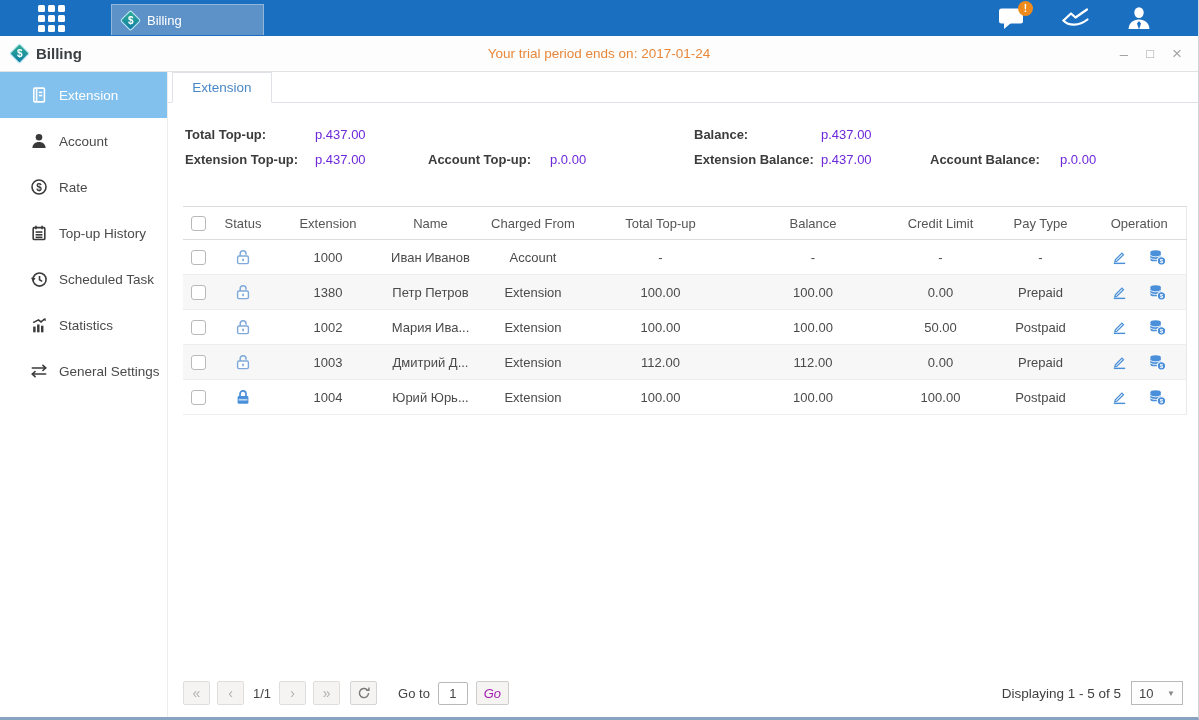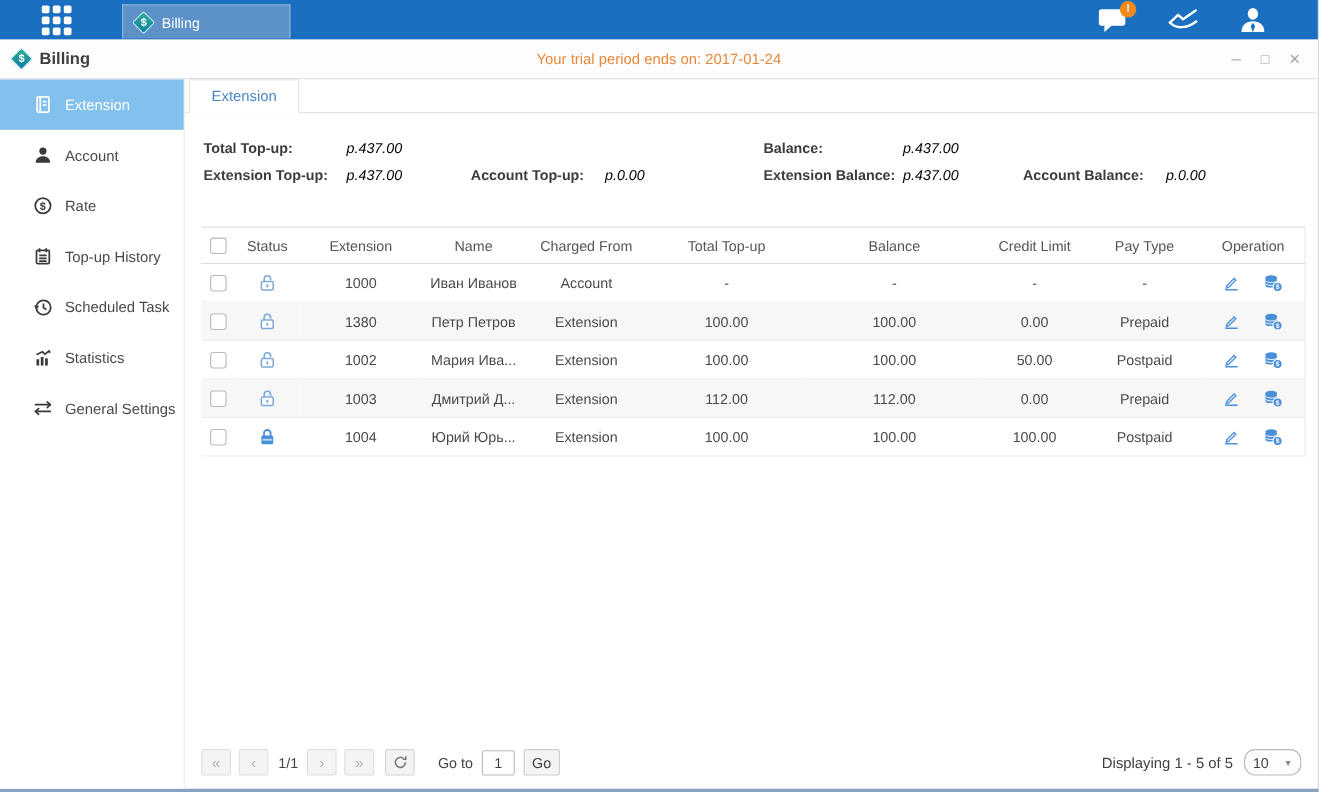--- a/index.html
+++ b/index.html
@@ -49,21 +49,21 @@
   .content { flex:1; display:flex; flex-direction:column; min-width:0; }
 
   .tabstrip { height:31px; flex:0 0 31px; border-bottom:1px solid #dfe3e8; display:flex; padding-left:4px; }
   .tab { width:100px; background:#fff; border:1px solid #dfe3e8; border-bottom:1px solid #fff;
     margin-bottom:-1px; display:flex; align-items:center; justify-content:center;
     color:#4a87c6; font-size:13.5px; cursor:pointer; }
 
   .summary { position:relative; height:82px; flex:0 0 82px; font-size:13px; }
   .summary span { position:absolute; white-space:nowrap; }
   .summary .lbl { font-weight:bold; color:#3c3c3c; }
-  .summary .val { color:#000000;font-style:italic; }
+  .summary .val { color:#6d28d9; }
   .r1 { top:24px; } .r2 { top:49px; }
   .p17 { left:17px; } .p147 { left:147px; } .p260 { left:260px; } .p382 { left:382px; }
   .p526 { left:526px; } .p653 { left:653px; } .p762 { left:762px; } .p892 { left:892px; }
 
   .btn-row { margin:10px 0 0 17px; display:flex; gap:9px; flex:0 0 27px; }
   .btn-blue { background:#3e8ec9; color:#fff; border:none; border-radius:3px;
     font-size:13px; font-family:inherit; padding:0 13px; height:27px; cursor:pointer; }
 
   
   .table-wrap { margin:21px 15px 0 15px; }
@@ -85,24 +85,24 @@
     padding:0 15px 10px 15px; }
   .pg-btn { width:27px; height:24px; background:#f5f4f3; border:1px solid #e0dedd;
     border-radius:2px; color:#b0b0b0; display:flex; align-items:center; justify-content:center;
     font-size:14px; cursor:pointer; margin-right:7px; }
   .pg-ind { color:#444; margin:0 8px 0 2px; }
   .pg-refresh { color:#777; border-color:#d6d4d3; margin-left:3px; }
   .goto-lbl { margin-left:14px; color:#444; }
   .goto-input { width:30px; height:23px; border:1px solid #b9b9b9; border-radius:2px;
     text-align:center; font-size:13px; font-family:inherit; margin:0 8px; color:#444; }
   .go-btn { width:33px; height:24px; background:#f5f4f3; border:1px solid #ccc; border-radius:2px;
-    font-size:13px; font-family:inherit; color:#404040; cursor:pointer; }
+    font-size:13px; font-family:inherit; color:#a21caf; cursor:pointer;font-style:italic; }
   .pg-right { margin-left:auto; display:flex; align-items:center; gap:10px; }
   .displaying { color:#404040; font-size:13.5px; }
-  .page-size { width:52px; height:24px; border:1px solid #b9b9b9; border-radius:10px;
+  .page-size { width:52px; height:24px; border:1px solid #b9b9b9; border-radius:0;
     background:#fdfdfd; display:flex; align-items:center; justify-content:space-between;
     padding:0 7px; color:#444; cursor:pointer; }
   .page-size .caret { font-size:8px; color:#888; }
 </style>
 </head>
 <body>
 
 <div class="window">
 
   <div class="topbar">

